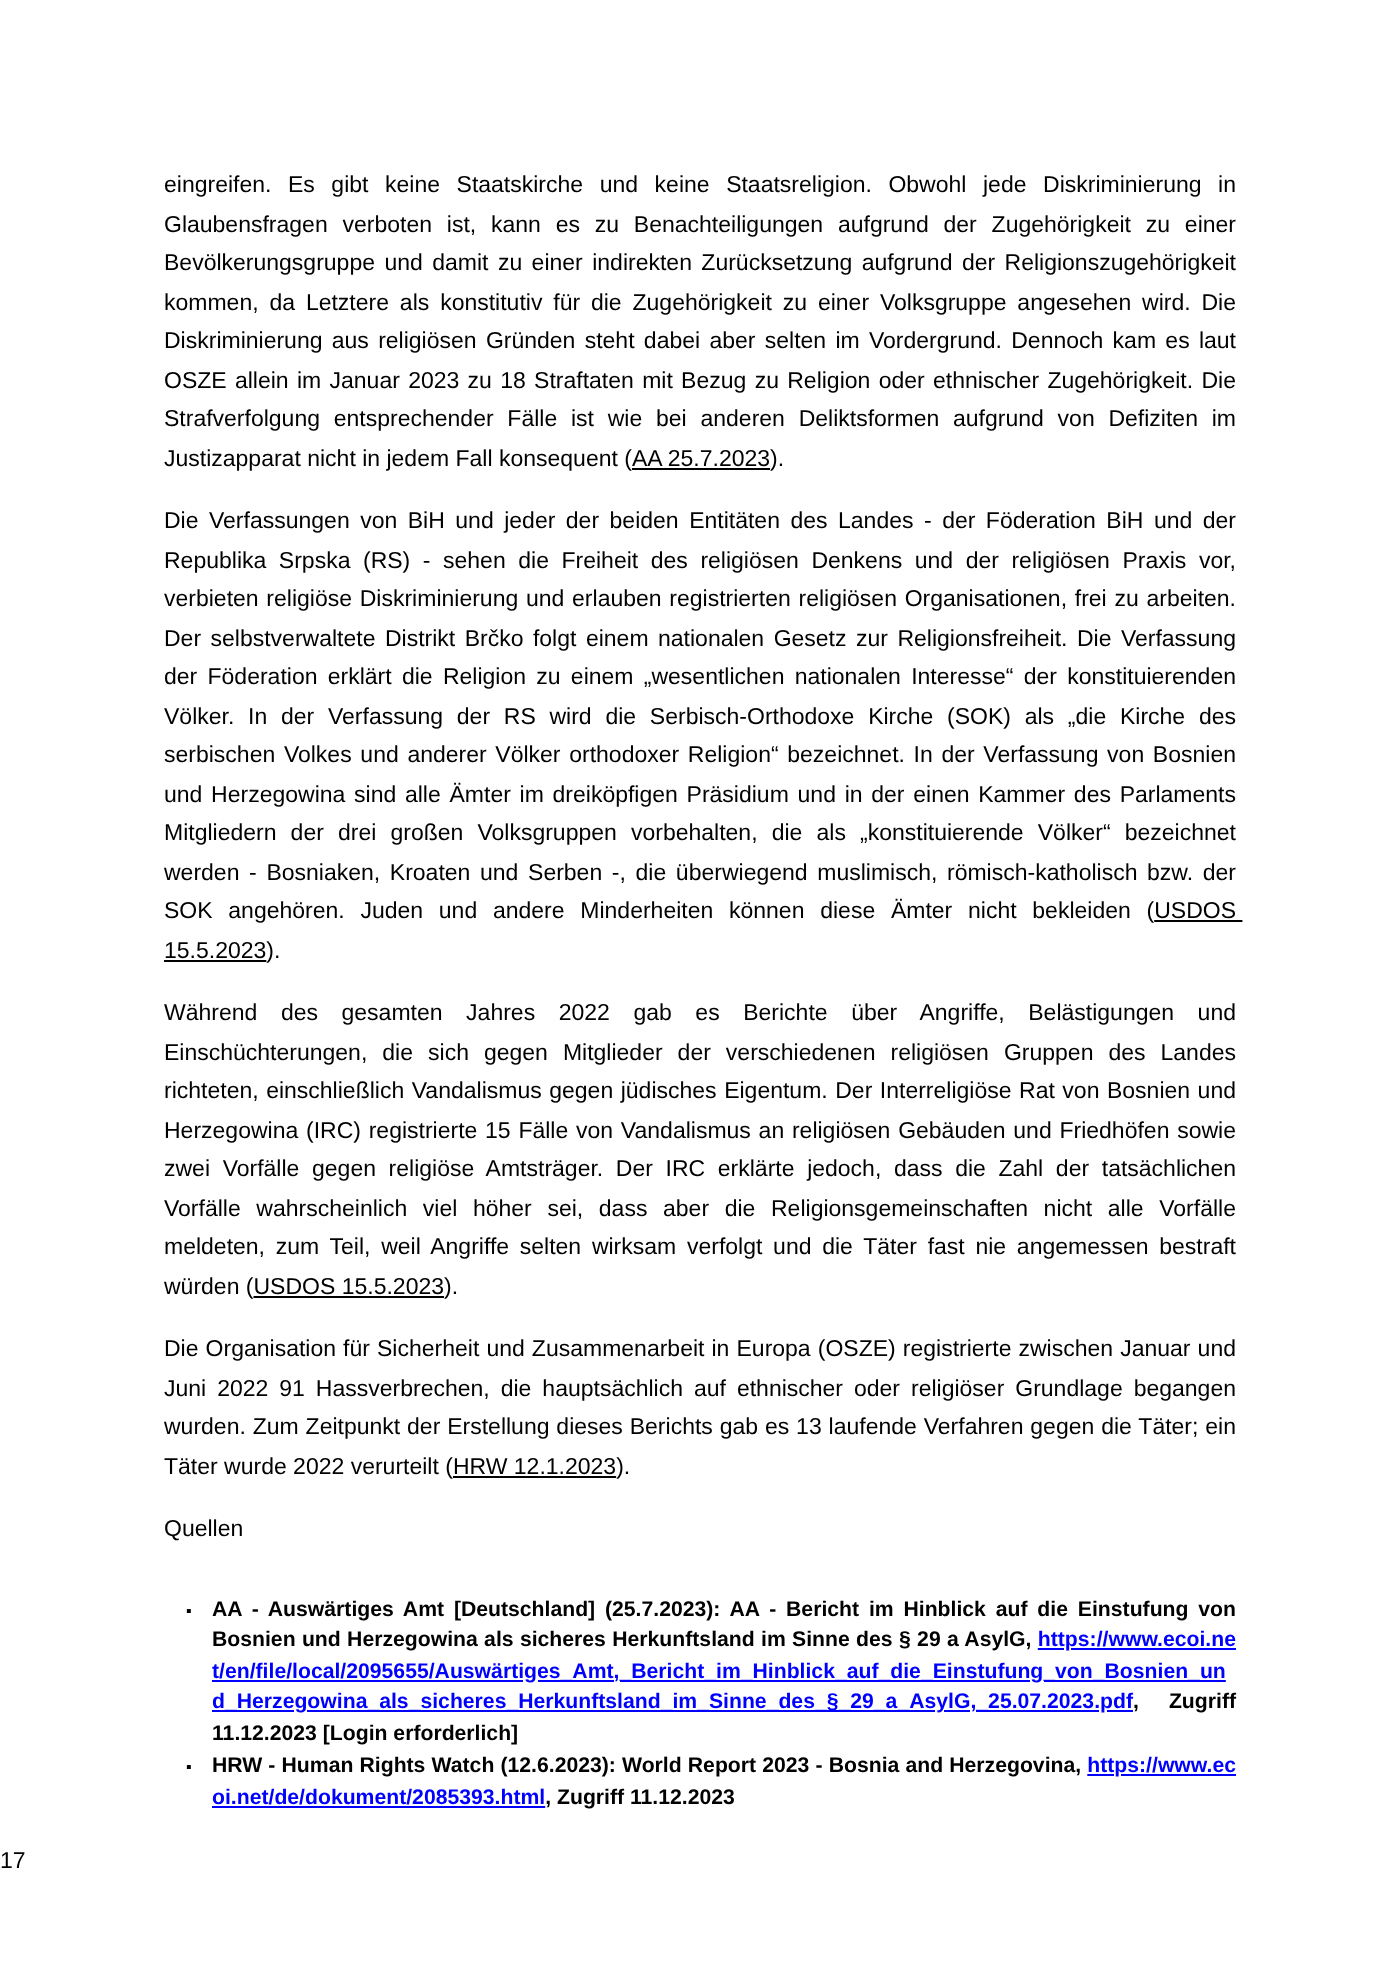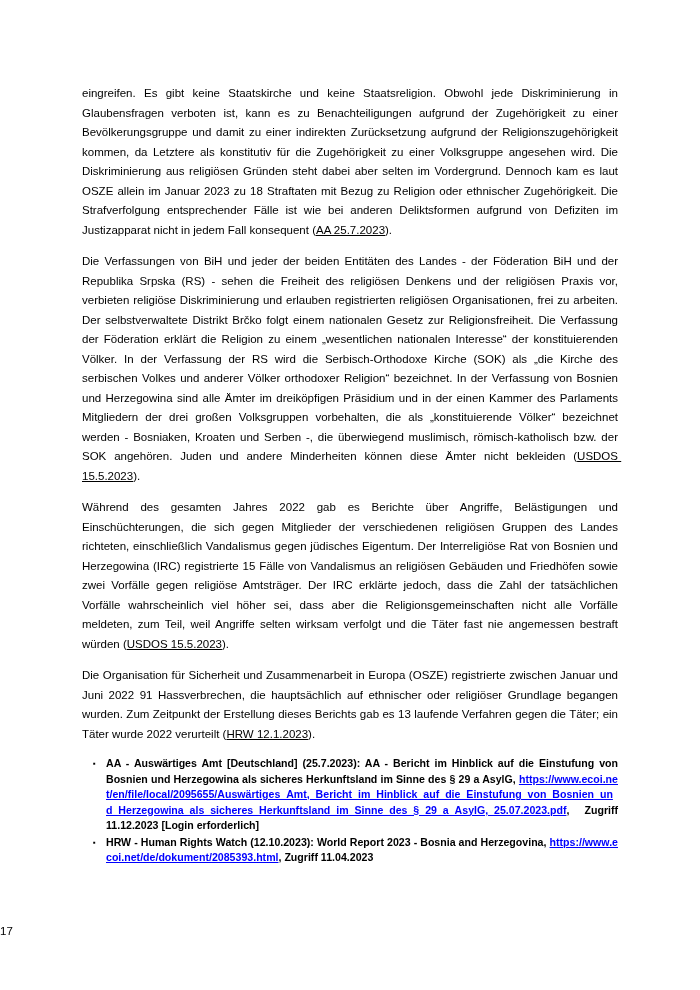--- a/index.html
+++ b/index.html
@@ -78,25 +78,26 @@
 <body>
 
 <div class="page">
   <div class="content">
     <div class="paragraphs">
         <p class="para"><span class="seg text">eingreifen. Es gibt keine Staatskirche und keine Staatsreligion. Obwohl jede Diskriminierung in Glaubensfragen verboten ist, kann es zu Benachteiligungen aufgrund der Zugehörigkeit zu einer Bevölkerungsgruppe und damit zu einer indirekten Zurücksetzung aufgrund der Religionszugehörigkeit kommen, da Letztere als konstitutiv für die Zugehörigkeit zu einer Volksgruppe angesehen wird. Die Diskriminierung aus religiösen Gründen steht dabei aber selten im Vordergrund. Dennoch kam es laut OSZE allein im Januar 2023 zu 18 Straftaten mit Bezug zu Religion oder ethnischer Zugehörigkeit. Die Strafverfolgung entsprechender Fälle ist wie bei anderen Deliktsformen aufgrund von Defiziten im Justizapparat nicht in jedem Fall konsequent (</span><span class="seg cite">AA 25.7.2023</span><span class="seg text">).</span></p>
         <p class="para"><span class="seg text">Die Verfassungen von BiH und jeder der beiden Entitäten des Landes - der Föderation BiH und der Republika Srpska (RS) - sehen die Freiheit des religiösen Denkens und der religiösen Praxis vor, verbieten religiöse Diskriminierung und erlauben registrierten religiösen Organisationen, frei zu arbeiten. Der selbstverwaltete Distrikt Brčko folgt einem nationalen Gesetz zur Religionsfreiheit. Die Verfassung der Föderation erklärt die Religion zu einem „wesentlichen nationalen Interesse“ der konstituierenden Völker. In der Verfassung der RS wird die Serbisch-Orthodoxe Kirche (SOK) als „die Kirche des serbischen Volkes und anderer Völker orthodoxer Religion“ bezeichnet. In der Verfassung von Bosnien und Herzegowina sind alle Ämter im dreiköpfigen Präsidium und in der einen Kammer des Parlaments Mitgliedern der drei großen Volksgruppen vorbehalten, die als „konstituierende Völker“ bezeichnet werden - Bosniaken, Kroaten und Serben -, die überwiegend muslimisch, römisch-katholisch bzw. der SOK angehören. Juden und andere Minderheiten können diese Ämter nicht bekleiden (</span><span class="seg cite">USDOS 15.5.2023</span><span class="seg text">).</span></p>
         <p class="para"><span class="seg text">Während des gesamten Jahres 2022 gab es Berichte über Angriffe, Belästigungen und Einschüchterungen, die sich gegen Mitglieder der verschiedenen religiösen Gruppen des Landes richteten, einschließlich Vandalismus gegen jüdisches Eigentum. Der Interreligiöse Rat von Bosnien und Herzegowina (IRC) registrierte 15 Fälle von Vandalismus an religiösen Gebäuden und Friedhöfen sowie zwei Vorfälle gegen religiöse Amtsträger. Der IRC erklärte jedoch, dass die Zahl der tatsächlichen Vorfälle wahrscheinlich viel höher sei, dass aber die Religionsgemeinschaften nicht alle Vorfälle meldeten, zum Teil, weil Angriffe selten wirksam verfolgt und die Täter fast nie angemessen bestraft würden (</span><span class="seg cite">USDOS 15.5.2023</span><span class="seg text">).</span></p>
         <p class="para"><span class="seg text">Die Organisation für Sicherheit und Zusammenarbeit in Europa (OSZE) registrierte zwischen Januar und Juni 2022 91 Hassverbrechen, die hauptsächlich auf ethnischer oder religiöser Grundlage begangen wurden. Zum Zeitpunkt der Erstellung dieses Berichts gab es 13 laufende Verfahren gegen die Täter; ein Täter wurde 2022 verurteilt (</span><span class="seg cite">HRW 12.1.2023</span><span class="seg text">).</span></p>
       </div>
+    <p class="quellen">Quellen</p>
     <ul class="sources">
         <li class="source-item">
           <span class="bullet">▪</span>
           <span class="source-text"><span class="seg text">AA - Auswärtiges Amt [Deutschland] (25.7.2023): AA - Bericht im Hinblick auf die Einstufung von Bosnien und Herzegowina als sicheres Herkunftsland im Sinne des § 29 a AsylG, </span><span class="seg link">https://www.ecoi.net/en/file/local/2095655/Auswärtiges_Amt,_Bericht_im_Hinblick_auf_die_Einstufung_von_Bosnien_und_Herzegowina_als_sicheres_Herkunftsland_im_Sinne_des_§_29_a_AsylG,_25.07.2023.pdf</span><span class="seg text">, Zugriff 11.12.2023 [Login erforderlich]</span></span>
         </li>
         <li class="source-item">
           <span class="bullet">▪</span>
-          <span class="source-text"><span class="seg text">HRW - Human Rights Watch (12.10.2023): World Report 2023 - Bosnia and Herzegovina, </span><span class="seg link">https://www.ecoi.net/de/dokument/2085393.html</span><span class="seg text">, Zugriff 11.04.2023</span></span>
+          <span class="source-text"><span class="seg text">HRW - Human Rights Watch (12.6.2023): World Report 2023 - Bosnia and Herzegovina, </span><span class="seg link">https://www.ecoi.net/de/dokument/2085393.html</span><span class="seg text">, Zugriff 11.12.2023</span></span>
         </li>
       </ul>
   </div>
   <div class="page-number">17</div>
 </div>
 
 </body></html>

